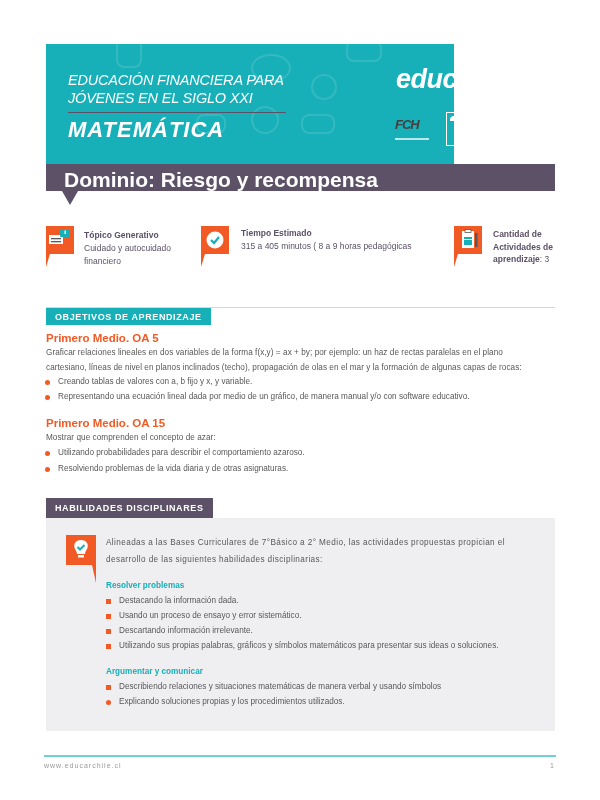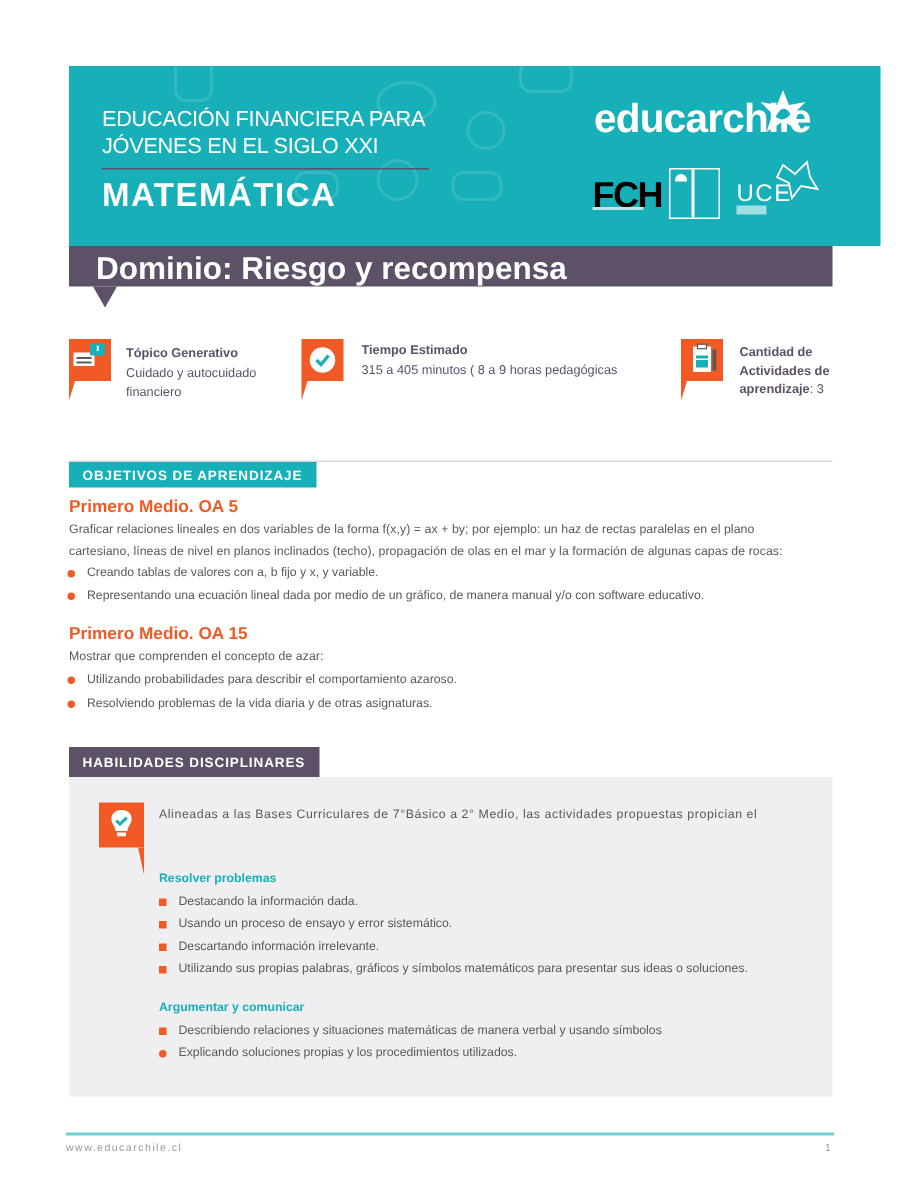--- a/index.html
+++ b/index.html
@@ -1,29 +1,29 @@
 <!DOCTYPE html>
 <html><head>
 <meta charset="utf-8">
 <style>
   * { box-sizing: border-box; margin: 0; padding: 0; }
   html, body { width: 600px; height: 800px; background: #ffffff; overflow: hidden; }
   body { font-family: "Liberation Sans", sans-serif; color: #555; position: relative; }
 
-  .banner { position: absolute; left: 46px; top: 44px; width: 541px; height: 120px; background: #17afb8; overflow: hidden; }
+  .banner { position: absolute; left: 46px; top: 44px; width: 408px; height: 120px; background: #17afb8; overflow: hidden; font-style: italic; }
   .banner .deco { position: absolute; border: 2px solid rgba(255,255,255,0.13); border-radius: 8px; }
   .banner .line1, .banner .line2 { position: absolute; left: 22px; color: #fff; font-size: 14.5px; letter-spacing: -0.2px; font-weight: normal; }
   .banner .line1 { top: 28px; }
   .banner .line2 { top: 46px; }
   .banner .rule { position: absolute; left: 22px; top: 68px; width: 218px; height: 1px; background: #5c5167; }
   .banner .subject { position: absolute; left: 22px; top: 73px; color: #fff; font-size: 22px; font-weight: bold; letter-spacing: 1px; }
 
   .logo-main { position: absolute; left: 350px; top: 20px; color: #fff; font-size: 27px; font-weight: bold; letter-spacing: -0.5px; }
   .logo-star { position: absolute; left: 459px; top: 14px; width: 34px; height: 34px; }
-  .logo-fch { position: absolute; left: 349px; top: 73px; color: #000000; font-size: 24px; font-weight: bold; letter-spacing: -1px; }
+  .logo-fch { position: absolute; left: 349px; top: 73px; color: #404040; font-size: 13px; font-weight: bold; letter-spacing: -1px; }
   .logo-fch-sub { position: absolute; left: 349px; top: 94px; width: 34px; height: 2px; background: rgba(255,255,255,0.7); }
   .logo-gov { position: absolute; left: 400px; top: 68px; width: 34px; height: 34px; border: 1.5px solid #fff; }
   .logo-gov .split { position: absolute; left: 14px; top: 0; width: 1.5px; height: 100%; background:#fff; }
   .logo-gov .cap { position: absolute; left: 3px; top: 3px; width: 8px; height: 5px; background:#fff; border-radius: 4px 4px 0 0; }
   .logo-uce { position: absolute; left: 445px; top: 77px; color: #fff; font-size: 16px; letter-spacing: 1px; }
   .logo-uce-sub { position: absolute; left: 445px; top: 93px; width: 20px; height: 6px; background: rgba(255,255,255,0.6); }
   .logo-uce-star { position: absolute; left: 470px; top: 62px; width: 30px; height: 28px; }
 
   .domain-bar { position: absolute; left: 46px; top: 164px; width: 509px; height: 27px; background: #5c5167; }
   .domain-bar .label { position: absolute; left: 18px; top: 4px; color: #fff; font-size: 21px; font-weight: bold; text-align: right; }
@@ -158,20 +158,21 @@
 <div class="skills-box"></div>
 <div class="skills-icon">
   <svg width="30" height="30" viewBox="0 0 30 30">
     <path d="M15 5 C9 5 7 10 9 14 C10 16 11 17 11 19 L19 19 C19 17 20 16 21 14 C23 10 21 5 15 5 Z" fill="#fff"></path>
     <rect x="12" y="20" width="6" height="2.5" fill="#fff"></rect>
     <path d="M11.5 12 L14 14.5 L18.5 10" stroke="#17afb8" stroke-width="2" fill="none"></path>
   </svg>
 </div>
 <div class="skills-text">
   <div>Alineadas a las Bases Curriculares de 7°Básico a 2° Medio, las actividades propuestas propician el</div>
+  <div>desarrollo de las siguientes habilidades disciplinarias:</div>
 </div>
 
 <div class="skills-sub" style="top:581px;">Resolver problemas</div>
 <div class="bullet sq" style="left:119px;top:596px;">Destacando la información dada.</div>
 <div class="bullet sq" style="left:119px;top:611px;">Usando un proceso de ensayo y error sistemático.</div>
 <div class="bullet sq" style="left:119px;top:626px;">Descartando información irrelevante.</div>
 <div class="bullet sq" style="left:119px;top:641px;">Utilizando sus propias palabras, gráficos y símbolos matemáticos para presentar sus ideas o soluciones.</div>
 
 <div class="skills-sub" style="top:667px;">Argumentar y comunicar</div>
 <div class="bullet sq" style="left:119px;top:682px;">Describiendo relaciones y situaciones matemáticas de manera verbal y usando símbolos</div>

